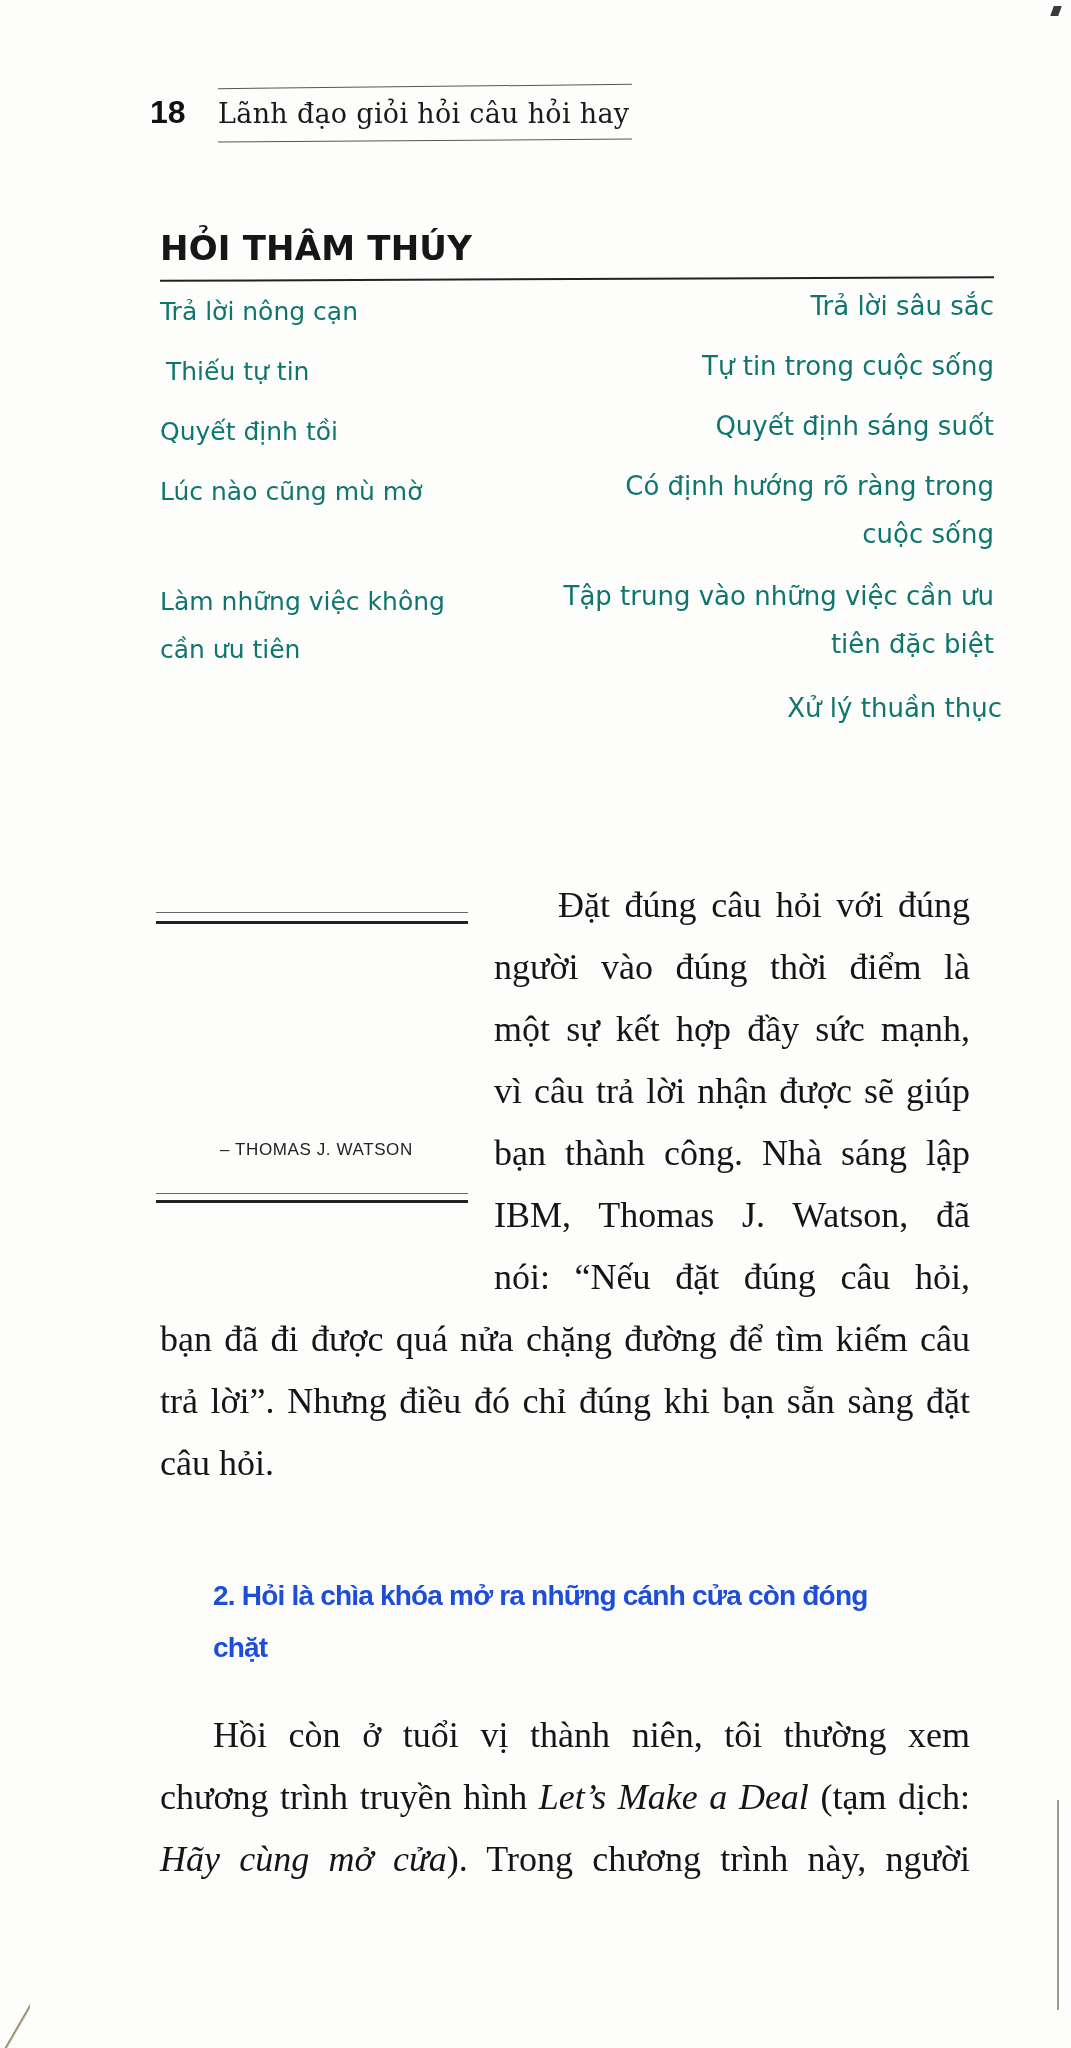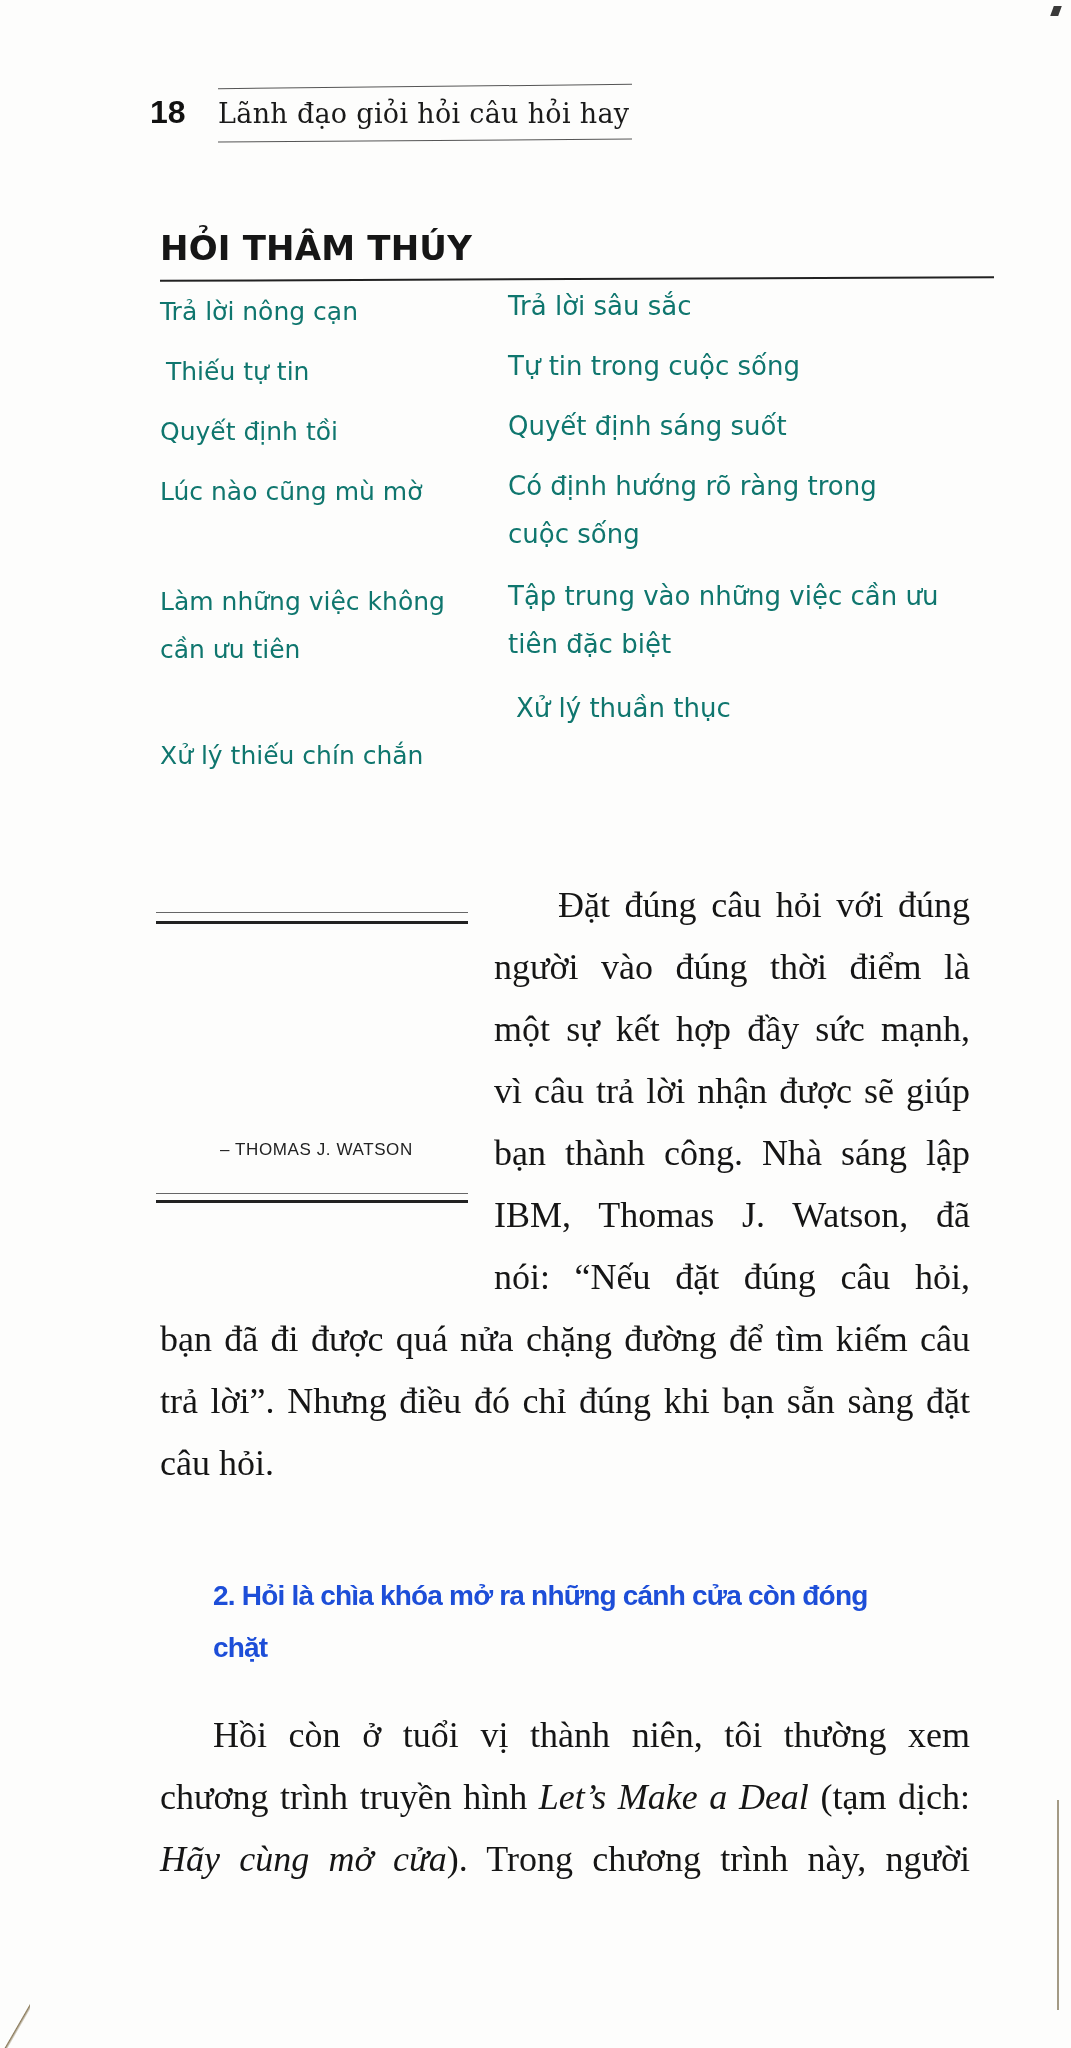--- a/index.html
+++ b/index.html
@@ -23,21 +23,21 @@
     .rule-bot { position: absolute; left: 218px; top: 140px; width: 414px; height: 1px; background: #555; transform: rotate(-0.4deg); }
 
     
     .cmp { position: absolute; left: 160px; top: 218px; width: 834px; font-family: "DejaVu Sans", sans-serif; }
     .cmp-head { display: flex; align-items: flex-end; height: 50px; }
     .cmp-head .c1 { width: 350px; font-size: 24px; font-weight: 600; letter-spacing: 0.2px; }
     .cmp-head .c2 { font-size: 34px; font-weight: 600; letter-spacing: 0.2px; }
     .cmp-rule { position: absolute; left: 0; top: 60px; width: 834px; height: 2px; background: #222; transform: rotate(-0.25deg); }
     .cmp-cell { position: absolute; font-size: 26px; line-height: 48px; color: #0f766e; }
     .cmp-cell.left { left: 0; font-size: 25px; }
-    .cmp-cell.right { left: 348px; width: 486px; }
+    .cmp-cell.right { left: 348px; width: 486px; text-align: right; }
 
     
     .pq-rule { position: absolute; left: 156px; width: 312px; background: #222; }
     .pq-rule.thin { height: 1px; background: #666; }
     .pq-rule.thick { height: 3px; }
     .pq-text { position: absolute; left: 156px; top: 946px; width: 316px; text-align: center;
       font-family: "DejaVu Sans", sans-serif; font-style: italic; font-size: 21px; line-height: 45px; color: #1d1d1d; }
     .pq-author { position: absolute; left: 220px; top: 1140px; width: 250px; text-align: left;
       font-family: "Liberation Sans", sans-serif; font-size: 17px; letter-spacing: 0.6px; color: #222; }
 
@@ -94,21 +94,20 @@
 
     <div class="cmp-cell left" style="top:360px;">
       <div>Làm những việc không</div>
       <div>cần ưu tiên</div>
     </div>
     <div class="cmp-cell right" style="top:354px;">
       <div>Tập trung vào những việc cần ưu</div>
       <div>tiên đặc biệt</div>
     </div>
 
-    <div class="cmp-cell left" style="top:514px;">Xử lý thiếu chín chắn</div>
     <div class="cmp-cell right" style="top:466px; left:356px;">Xử lý thuần thục</div>
   </div>
 
   <div class="pq-rule thin" style="top:912px;"></div>
   <div class="pq-rule thick" style="top:921px;"></div>
   <div class="pq-author">–  THOMAS J. WATSON</div>
   <div class="pq-rule thin" style="top:1193px;"></div>
   <div class="pq-rule thick" style="top:1200px;"></div>
 
   <div class="body-serif">

